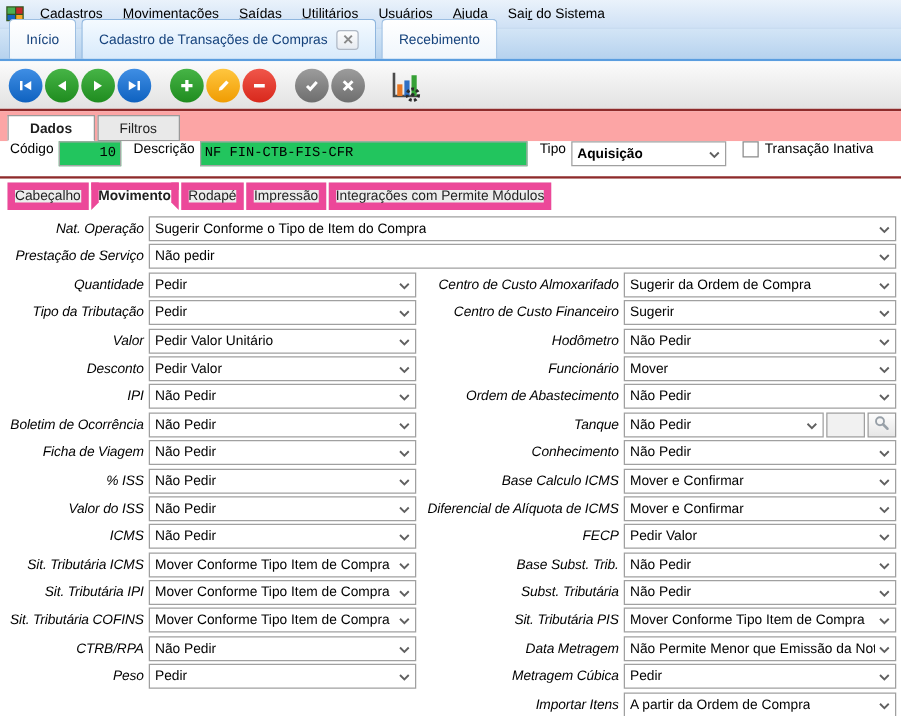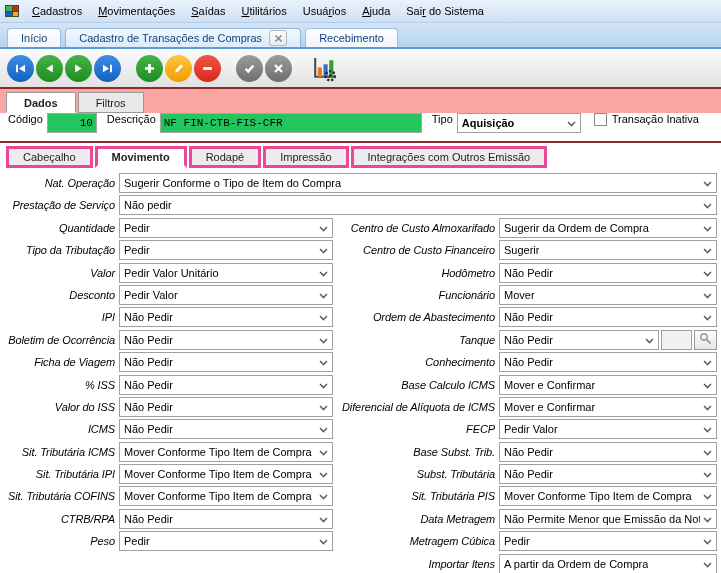--- a/index.html
+++ b/index.html
@@ -7,21 +7,21 @@
   .app{width:721px;height:573px;display:flex;flex-direction:column;}
 
   
   .menubar{height:22px;flex:0 0 22px;background:linear-gradient(#eaf2fb,#cfe1f5);border-bottom:1px solid #b3cdea;display:flex;align-items:center;padding-left:4px;}
   .app-icon{width:16px;height:16px;margin-right:4px;display:inline-flex;}
   .menu-item{padding:3px 8px;color:#000;cursor:default;white-space:nowrap;}
   .menu-item u{text-decoration:underline;}
 
   
   .tabstrip{height:22px;flex:0 0 24px;background:linear-gradient(#d3e5f6,#b6d2ee);display:flex;align-items:flex-end;padding-left:7px;border-bottom:2px solid #5a9ddf;}
-  .wtab{box-sizing:border-box;height:19px;display:flex;align-items:center;gap:7px;padding:0 13px;margin-right:4px;border:1px solid #9dbfe2;border-bottom:none;border-radius:4px 4px 0 0;background:linear-gradient(#ffffff,#f0f6fc);color:#15427c;white-space:nowrap;}
+  .wtab{box-sizing:border-box;height:32px;display:flex;align-items:center;gap:7px;padding:0 13px;margin-right:4px;border:1px solid #9dbfe2;border-bottom:none;border-radius:4px 4px 0 0;background:linear-gradient(#ffffff,#f0f6fc);color:#15427c;white-space:nowrap;}
   .wtab.active{background:linear-gradient(#f4faff,#d8eafb);border-color:#8fb6de;}
   .tabclose{width:16px;height:14px;border:1px solid #b0b8c4;border-radius:3px;background:linear-gradient(#fdfdfd,#e7ebf1);display:inline-flex;align-items:center;justify-content:center;}
 
   
   .toolbar{height:38px;flex:0 0 38px;background:linear-gradient(#fbfbfb,#e2e2e2);display:flex;align-items:center;padding-left:7px;}
   .tbtn{width:27px;height:27px;border-radius:50%;display:flex;align-items:center;justify-content:center;margin-right:2px;cursor:default;}
   .tbtn.gap{margin-left:13px;}
   .tbtn .icw{display:inline-flex;}
   .c-blue{background:linear-gradient(#3f8ee4,#0f62c0);}
   .c-green{background:linear-gradient(#46b446,#1f8c1f);}
@@ -45,21 +45,21 @@
   #descricao{width:262px;}
   .ml10{margin-left:10px;}
   .selectbox{box-sizing:border-box;position:relative;height:20px;border:1px solid #a0a0a0;background:#fff;display:flex;align-items:center;padding:0 16px 0 4px;overflow:hidden;}
   .sel-text{white-space:nowrap;overflow:hidden;color:#000;}
   .chev{position:absolute;right:4px;top:7px;display:inline-flex;}
   #tipo{width:124px;margin-left:4px;font-weight:bold;}
   .checkbox{box-sizing:border-box;width:13px;height:13px;border:1px solid #8a8a8a;background:#fff;margin-left:13px;margin-right:5px;flex:0 0 13px;}
 
   
   .moduletabs{height:25px;flex:0 0 25px;display:flex;align-items:flex-end;padding-left:6px;background:#fff;}
-  .mtab{box-sizing:border-box;height:22px;display:flex;align-items:center;padding:0 14px;border:3px solid #ec4899;background:#ececec;margin-right:2px;white-space:nowrap;}
+  .mtab{box-sizing:border-box;height:22px;display:flex;align-items:center;padding:0 0;border:6px solid #ec4899;background:#ececec;margin-right:2px;white-space:nowrap;}
   .mtab.active{background:#fff;border-bottom-color:#fff;font-weight:bold;}
 
   
   .formarea{flex:1;background:#fff;padding:5px 3px 0 3px;}
   .frow{display:grid;grid-template-columns:112px 214px 158px 218px;column-gap:4px;height:20px;margin-bottom:2.4px;align-items:center;}
   .flabel{text-align:right;white-space:nowrap;color:#000;letter-spacing:-0.1px;font-style:italic;}
   .span3{grid-column:2/5;}
   .rightcell{display:flex;align-items:center;gap:2px;}
   .rightcell .selectbox{flex:1;}
   .lookup-input{box-sizing:border-box;width:31px;height:20px;border:1px solid #a0a0a0;background:#f1f1f1;margin:0;padding:0 2px;font-family:"Liberation Sans",sans-serif;font-size:11px;}
@@ -211,21 +211,21 @@
     <span class="hlabel">Transação Inativa</span>
   </div>
 
   <div class="divider"></div>
 
   <div class="moduletabs">
       <div class="mtab">Cabeçalho</div>
       <div class="mtab active">Movimento</div>
       <div class="mtab">Rodapé</div>
       <div class="mtab">Impressão</div>
-      <div class="mtab">Integrações com Outros Emissão</div>
+      <div class="mtab">Integrações com Permite Módulos</div>
     </div>
 
   <div class="formarea">
       <div class="frow">
         <span class="flabel">Nat. Operação</span>
         <div class="selectbox span3">
           <span class="sel-text">Sugerir Conforme o Tipo de Item do Compra</span>
           <span class="chev">
             <svg width="9" height="6" viewBox="0 0 9 6">
               <path d="M1 1 L4.5 4.6 L8 1" fill="none" stroke="#606060" stroke-width="1.5"></path>

